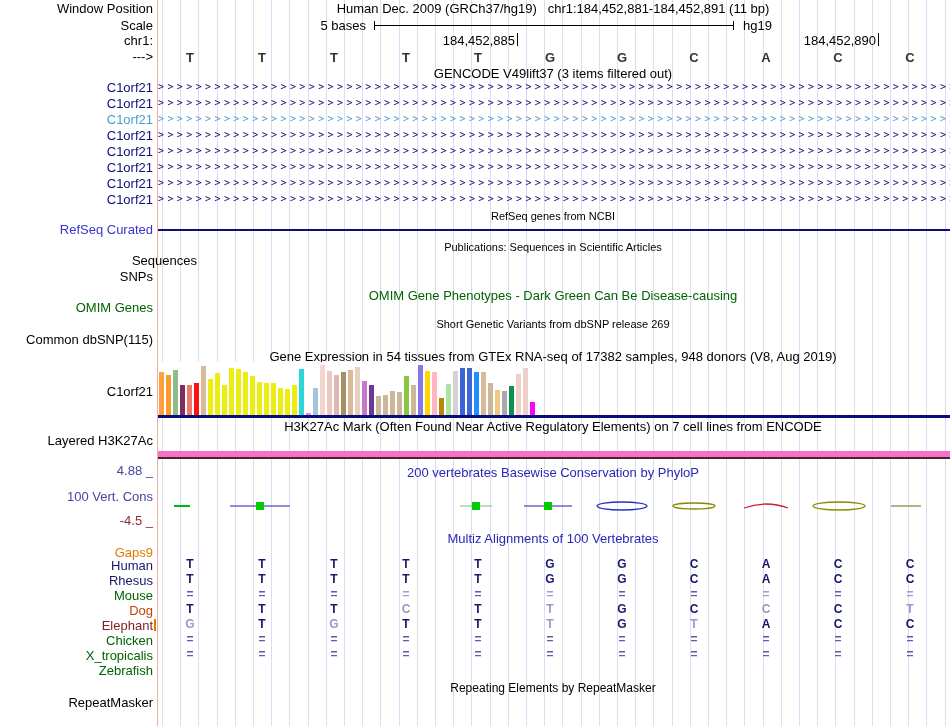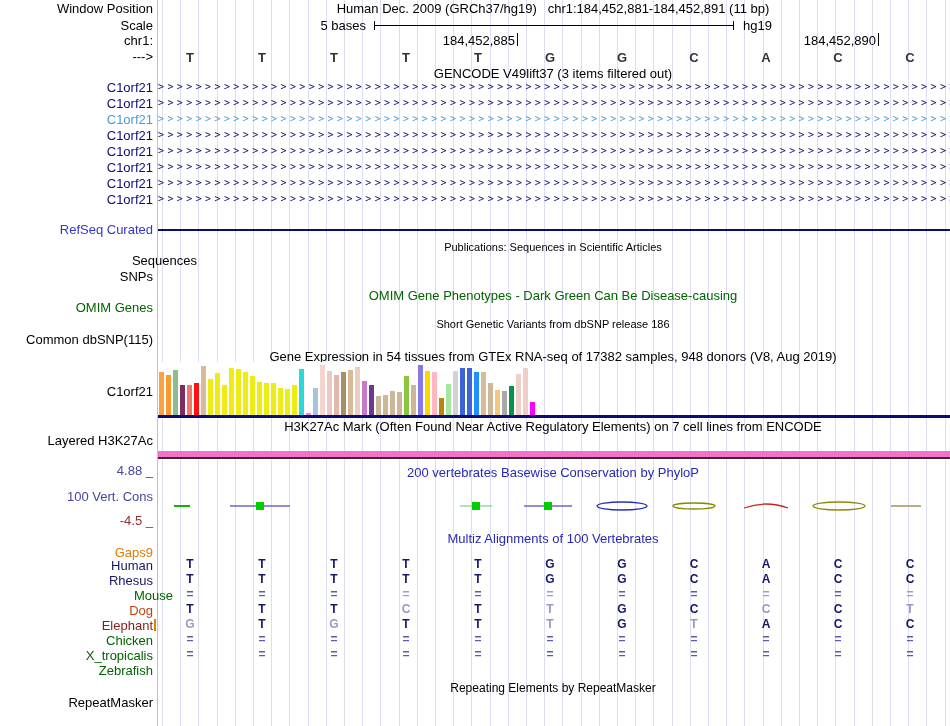--- a/index.html
+++ b/index.html
@@ -118,31 +118,32 @@
       <div class="lbl" style="top: 145px; color: rgb(12, 12, 120);">C1orf21</div>
       <div class="generow" style="top: 144px; color: rgb(12, 12, 120);">&gt;&gt;&gt;&gt;&gt;&gt;&gt;&gt;&gt;&gt;&gt;&gt;&gt;&gt;&gt;&gt;&gt;&gt;&gt;&gt;&gt;&gt;&gt;&gt;&gt;&gt;&gt;&gt;&gt;&gt;&gt;&gt;&gt;&gt;&gt;&gt;&gt;&gt;&gt;&gt;&gt;&gt;&gt;&gt;&gt;&gt;&gt;&gt;&gt;&gt;&gt;&gt;&gt;&gt;&gt;&gt;&gt;&gt;&gt;&gt;&gt;&gt;&gt;&gt;&gt;&gt;&gt;&gt;&gt;&gt;&gt;&gt;&gt;&gt;&gt;&gt;&gt;&gt;&gt;&gt;&gt;&gt;&gt;&gt;&gt;&gt;&gt;&gt;&gt;&gt;&gt;&gt;&gt;&gt;&gt;</div>
       <div class="lbl" style="top: 161px; color: rgb(12, 12, 120);">C1orf21</div>
       <div class="generow" style="top: 160px; color: rgb(12, 12, 120);">&gt;&gt;&gt;&gt;&gt;&gt;&gt;&gt;&gt;&gt;&gt;&gt;&gt;&gt;&gt;&gt;&gt;&gt;&gt;&gt;&gt;&gt;&gt;&gt;&gt;&gt;&gt;&gt;&gt;&gt;&gt;&gt;&gt;&gt;&gt;&gt;&gt;&gt;&gt;&gt;&gt;&gt;&gt;&gt;&gt;&gt;&gt;&gt;&gt;&gt;&gt;&gt;&gt;&gt;&gt;&gt;&gt;&gt;&gt;&gt;&gt;&gt;&gt;&gt;&gt;&gt;&gt;&gt;&gt;&gt;&gt;&gt;&gt;&gt;&gt;&gt;&gt;&gt;&gt;&gt;&gt;&gt;&gt;&gt;&gt;&gt;&gt;&gt;&gt;&gt;&gt;&gt;&gt;&gt;&gt;</div>
       <div class="lbl" style="top: 177px; color: rgb(12, 12, 120);">C1orf21</div>
       <div class="generow" style="top: 176px; color: rgb(12, 12, 120);">&gt;&gt;&gt;&gt;&gt;&gt;&gt;&gt;&gt;&gt;&gt;&gt;&gt;&gt;&gt;&gt;&gt;&gt;&gt;&gt;&gt;&gt;&gt;&gt;&gt;&gt;&gt;&gt;&gt;&gt;&gt;&gt;&gt;&gt;&gt;&gt;&gt;&gt;&gt;&gt;&gt;&gt;&gt;&gt;&gt;&gt;&gt;&gt;&gt;&gt;&gt;&gt;&gt;&gt;&gt;&gt;&gt;&gt;&gt;&gt;&gt;&gt;&gt;&gt;&gt;&gt;&gt;&gt;&gt;&gt;&gt;&gt;&gt;&gt;&gt;&gt;&gt;&gt;&gt;&gt;&gt;&gt;&gt;&gt;&gt;&gt;&gt;&gt;&gt;&gt;&gt;&gt;&gt;&gt;&gt;</div>
       <div class="lbl" style="top: 193px; color: rgb(12, 12, 120);">C1orf21</div>
       <div class="generow" style="top: 192px; color: rgb(12, 12, 120);">&gt;&gt;&gt;&gt;&gt;&gt;&gt;&gt;&gt;&gt;&gt;&gt;&gt;&gt;&gt;&gt;&gt;&gt;&gt;&gt;&gt;&gt;&gt;&gt;&gt;&gt;&gt;&gt;&gt;&gt;&gt;&gt;&gt;&gt;&gt;&gt;&gt;&gt;&gt;&gt;&gt;&gt;&gt;&gt;&gt;&gt;&gt;&gt;&gt;&gt;&gt;&gt;&gt;&gt;&gt;&gt;&gt;&gt;&gt;&gt;&gt;&gt;&gt;&gt;&gt;&gt;&gt;&gt;&gt;&gt;&gt;&gt;&gt;&gt;&gt;&gt;&gt;&gt;&gt;&gt;&gt;&gt;&gt;&gt;&gt;&gt;&gt;&gt;&gt;&gt;&gt;&gt;&gt;&gt;&gt;</div>
     </div>
 
+  <div class="ttl small" style="top:211px;">RefSeq genes from NCBI</div>
   <div class="lbl" style="top:223px;color:#3535cc;">RefSeq Curated</div>
   <div class="hline" style="left:158px;top:229px;width:792px;height:2px;background:#0c0c78;"></div>
 
   <div class="ttl small" style="top:242px;">Publications: Sequences in Scientific Articles</div>
   <div class="lbl" style="top:254px;margin-left:44px;">Sequences</div>
   <div class="lbl" style="top:270px;">SNPs</div>
 
   <div class="ttl" style="top:289px;color:#006400;">OMIM Gene Phenotypes - Dark Green Can Be Disease-causing</div>
   <div class="lbl" style="top:301px;color:#006400;">OMIM Genes</div>
 
-  <div class="ttl small" style="top:319px;">Short Genetic Variants from dbSNP release 186</div>
+  <div class="ttl small" style="top:319px;">Short Genetic Variants from dbSNP release 269</div>
   <div class="lbl" style="top:333px;">Common dbSNP(115)</div>
 
   <div class="ttl" style="top:350px;">Gene Expression in 54 tissues from GTEx RNA-seq of 17382 samples, 948 donors (V8, Aug 2019)</div>
   <div class="lbl" style="top:385px;">C1orf21</div>
   <div id="gtex-chart" style="position:absolute;left:158px;top:362px;width:379px;height:54px;background:#fff;">
       <div class="bar" style="left: 1px; height: 44px; background: rgb(255, 160, 64);"></div>
       <div class="bar" style="left: 8px; height: 41px; background: rgb(255, 154, 40);"></div>
       <div class="bar" style="left: 15px; height: 46px; background: rgb(143, 188, 143);"></div>
       <div class="bar" style="left: 22px; height: 31px; background: rgb(125, 46, 94);"></div>
       <div class="bar" style="left: 29px; height: 31px; background: rgb(240, 120, 104);"></div>
@@ -242,21 +243,21 @@
       <div class="alncell" style="left: 262px; top: 573px; color: rgb(22, 22, 106);">T</div>
       <div class="alncell" style="left: 334px; top: 573px; color: rgb(22, 22, 106);">T</div>
       <div class="alncell" style="left: 406px; top: 573px; color: rgb(22, 22, 106);">T</div>
       <div class="alncell" style="left: 478px; top: 573px; color: rgb(22, 22, 106);">T</div>
       <div class="alncell" style="left: 550px; top: 573px; color: rgb(22, 22, 106);">G</div>
       <div class="alncell" style="left: 622px; top: 573px; color: rgb(22, 22, 106);">G</div>
       <div class="alncell" style="left: 694px; top: 573px; color: rgb(22, 22, 106);">C</div>
       <div class="alncell" style="left: 766px; top: 573px; color: rgb(22, 22, 106);">A</div>
       <div class="alncell" style="left: 838px; top: 573px; color: rgb(22, 22, 106);">C</div>
       <div class="alncell" style="left: 910px; top: 573px; color: rgb(22, 22, 106);">C</div>
-      <div class="lbl" style="top: 589px; color: rgb(0, 100, 0); padding-left: 20px;">Mouse</div>
+      <div class="lbl" style="top: 589px; color: rgb(0, 100, 0);">Mouse</div>
       <div class="alncell" style="left: 190px; top: 588px; color: rgb(92, 92, 176);">=</div>
       <div class="alncell" style="left: 262px; top: 588px; color: rgb(92, 92, 176);">=</div>
       <div class="alncell" style="left: 334px; top: 588px; color: rgb(92, 92, 176);">=</div>
       <div class="alncell" style="left: 406px; top: 588px; color: rgb(156, 156, 208);">=</div>
       <div class="alncell" style="left: 478px; top: 588px; color: rgb(92, 92, 176);">=</div>
       <div class="alncell" style="left: 550px; top: 588px; color: rgb(156, 156, 208);">=</div>
       <div class="alncell" style="left: 622px; top: 588px; color: rgb(92, 92, 176);">=</div>
       <div class="alncell" style="left: 694px; top: 588px; color: rgb(92, 92, 176);">=</div>
       <div class="alncell" style="left: 766px; top: 588px; color: rgb(156, 156, 208);">=</div>
       <div class="alncell" style="left: 838px; top: 588px; color: rgb(92, 92, 176);">=</div>

